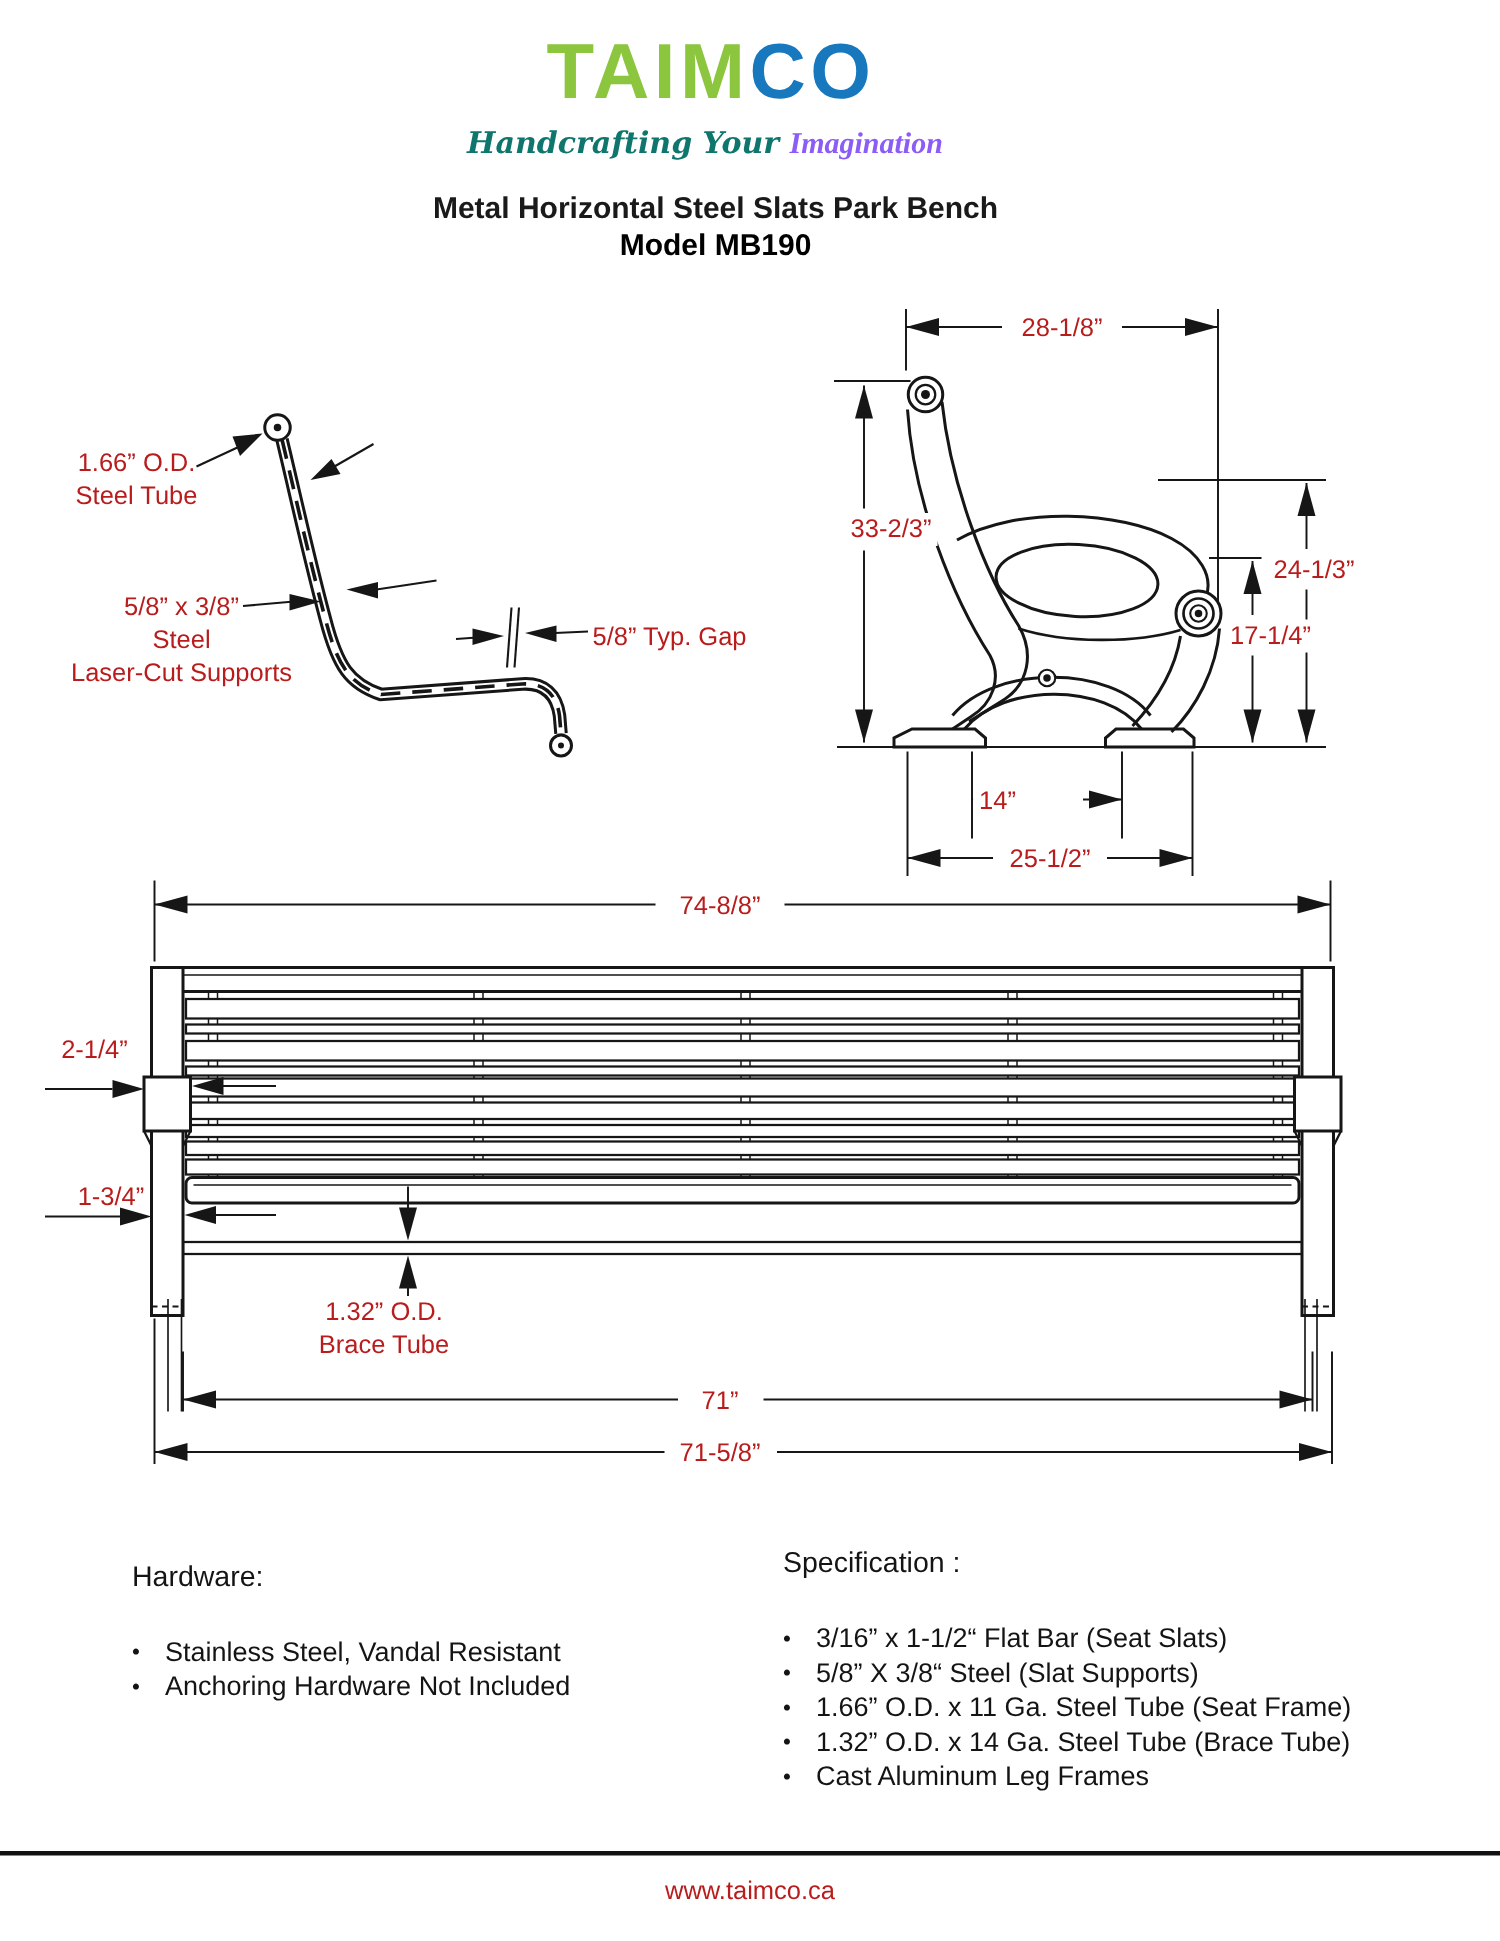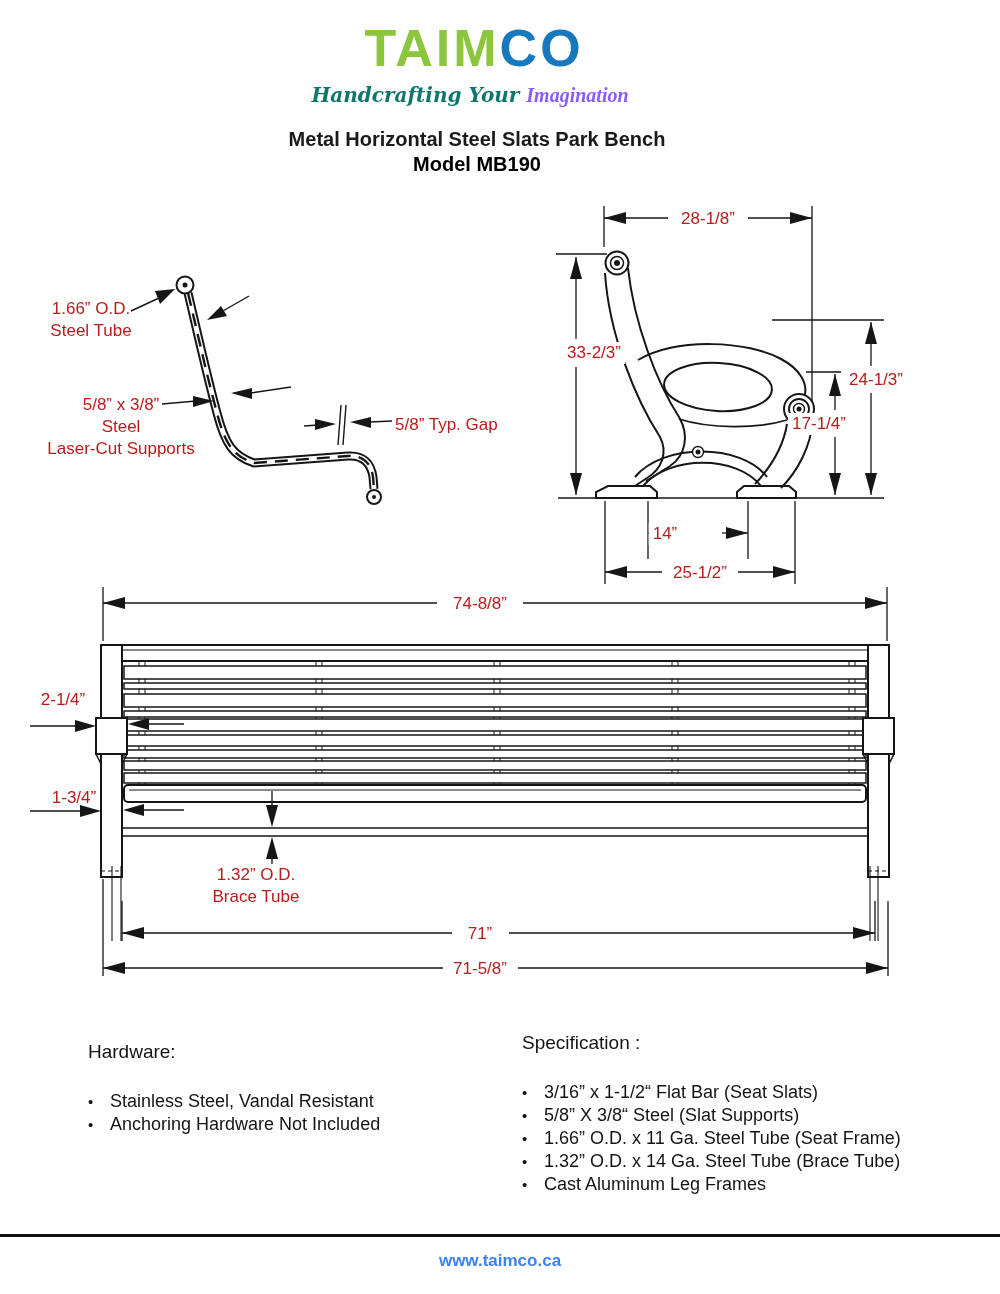--- a/index.html
+++ b/index.html
@@ -23,21 +23,21 @@
   .title2{position:absolute;left:477px;top:153px;transform:translateX(-50%);
         font-size:20px;font-weight:600;color:#000000;white-space:nowrap;}
   .sec{position:absolute;font-size:18px;color:#141414;}
   .sec .heading{font-size:19px;}
   .sec .rows{margin-top:27px;display:flex;flex-direction:column;}
   .sec .row{display:flex;line-height:23px;}
   .sec .row .bullet{width:22px;flex:none;font-size:15px;}
   .footer-rule{position:absolute;left:0;top:1234px;width:1000px;height:0;
         border-top:3px solid #111;}
   .footer-text{position:absolute;left:500px;top:1251px;transform:translateX(-50%);
-        font-weight:700;font-size:17px;color:#3b82f6;}
+        font-weight:400;font-size:17px;color:#b91c1c;}
 </style>
 </head>
 <body>
 
 <div class="page">
 
   <div class="logo">
     <span class="g">TAIM</span><span class="b">CO</span>
   </div>
   <div class="tagline">
@@ -234,21 +234,21 @@
   <div class="lbl ctr" style="left:121px;top:394px;">
     <div>5/8” x 3/8”</div>
     <div>Steel</div>
     <div>Laser-Cut Supports</div>
   </div>
   <div class="lbl" style="left:395px;top:414px;">5/8” Typ. Gap</div>
 
   <div class="lbl ctr wbg" style="left:708px;top:208px;">28-1/8”</div>
   <div class="lbl ctr wbg" style="left:548px;top:342px;margin-left:46px;">33-2/3”</div>
   <div class="lbl ctr wbg" style="left:876px;top:369px;">24-1/3”</div>
-  <div class="lbl ctr wbg" style="left:819px;top:413px;">17-1/4”</div>
+  <div class="lbl ctr wbg" style="left:847px;top:413px;">17-1/4”</div>
   <div class="lbl ctr wbg" style="left:665px;top:523px;">14”</div>
   <div class="lbl ctr wbg" style="left:700px;top:562px;">25-1/2”</div>
 
   <div class="lbl ctr wbg" style="left:480px;top:593px;">74-8/8”</div>
   <div class="lbl ctr" style="left:63px;top:689px;">2-1/4”</div>
   <div class="lbl ctr" style="left:74px;top:787px;">1-3/4”</div>
   <div class="lbl ctr" style="left:256px;top:864px;">
     <div>1.32” O.D.</div>
     <div>Brace Tube</div>
   </div>

